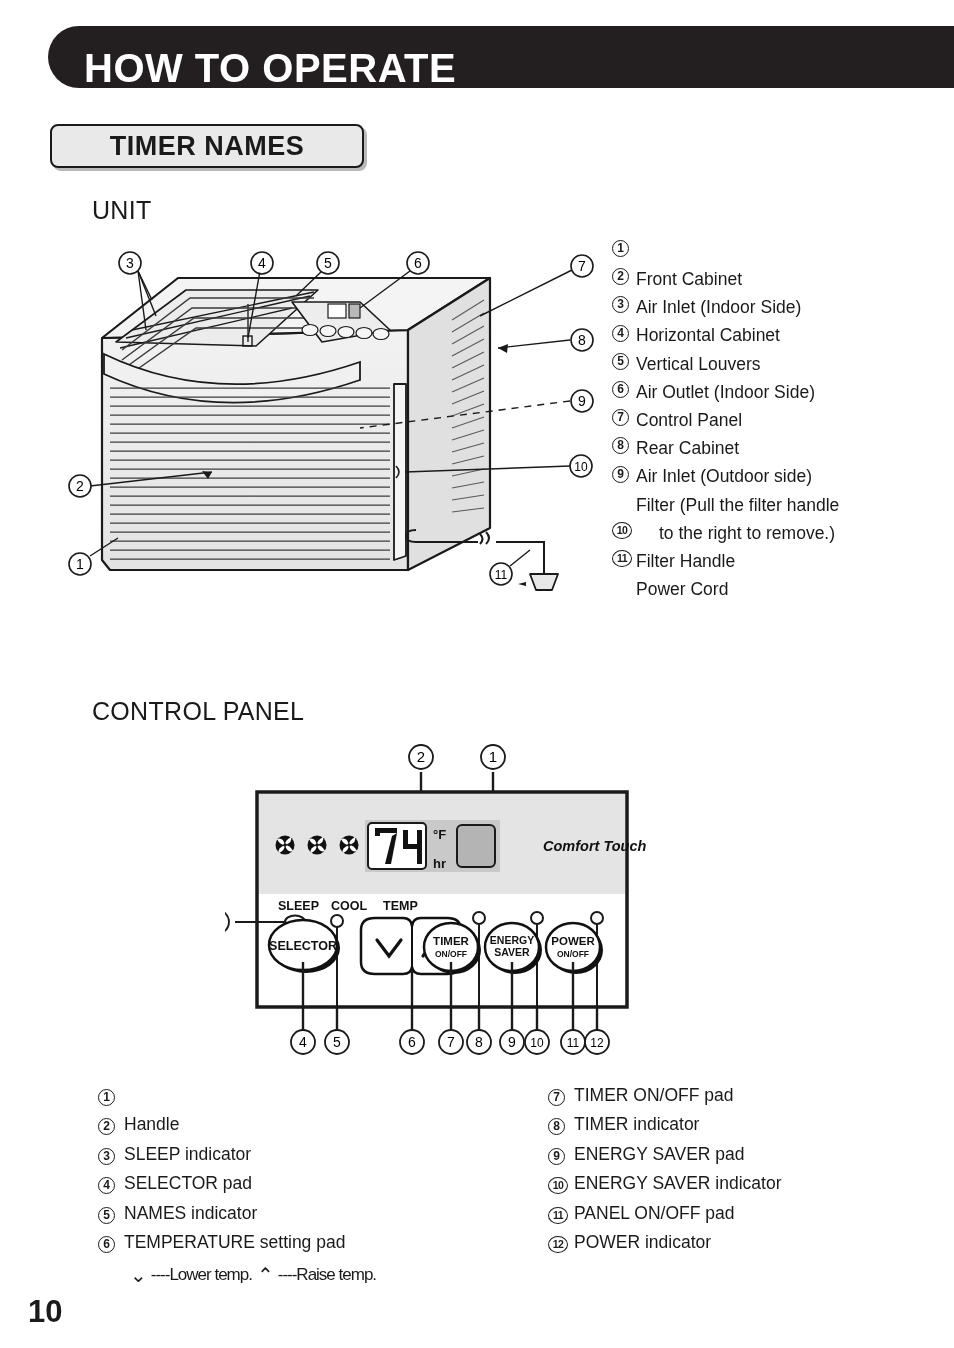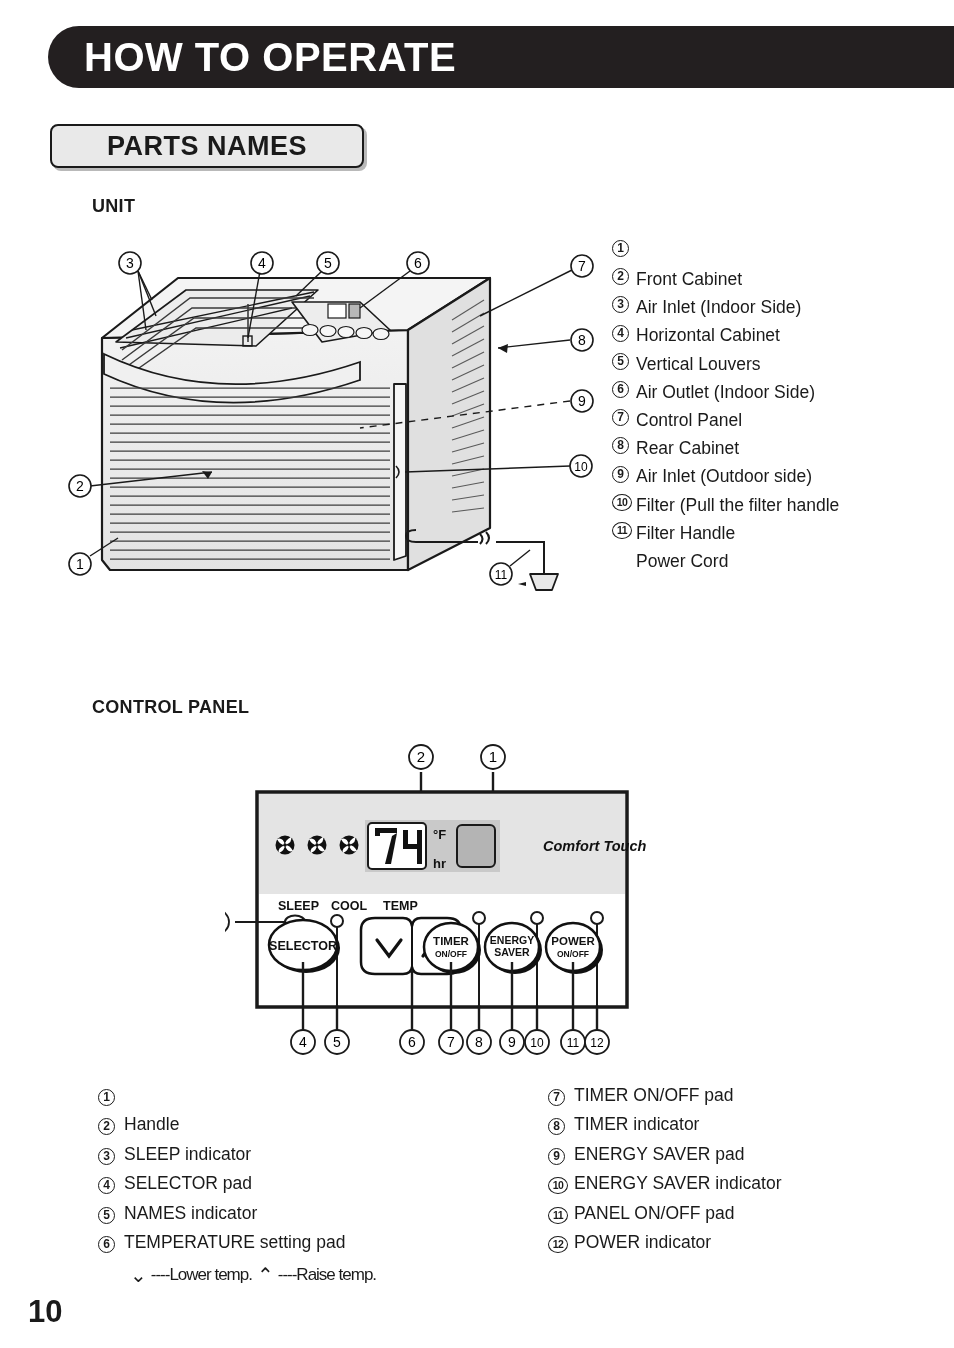--- a/index.html
+++ b/index.html
@@ -19,21 +19,21 @@
   
   .header-banner {
     position: absolute;
     left: 48px;
     top: 26px;
     width: 906px;
     height: 62px;
     background: #231f20;
     border-radius: 31px 0 0 31px;
     display: flex;
-    align-items: center;
+    align-items: flex-end;
   }
   .header-title {
     color: #ffffff;
     font-size: 40px;
     font-weight: bold;
     letter-spacing: 0.5px;
     margin-left: 36px;
     line-height: 1;
   }
 
@@ -54,22 +54,22 @@
   }
   .section-chip-label {
     font-size: 27px;
     font-weight: bold;
     letter-spacing: 0.5px;
   }
 
   
   .subhead {
     position: absolute;
-    font-size: 18px;
-    font-weight: bold;
+    font-size: 25px;
+    font-weight: normal;
     letter-spacing: 0.3px;
   }
   #subhead-unit { left: 92px; top: 196px; }
   #subhead-panel { left: 92px; top: 697px; }
 
   
   .parts-list {
     position: absolute;
     left: 612px;
     top: 236px;
@@ -167,21 +167,21 @@
   }
 </style>
 </head>
 <body>
 
 <div class="header-banner">
   <div class="header-title">HOW TO OPERATE</div>
 </div>
 
 <div class="section-chip">
-  <div class="section-chip-label">PARTS NAMES</div>
+  <div class="section-chip-label">TIMER NAMES</div>
 </div>
 
 <div class="subhead" id="subhead-unit">UNIT</div>
 
 <svg id="unit-figure" viewBox="0 0 545 360">
   <defs>
     <linearGradient id="frontFade" x1="0" y1="0" x2="0" y2="1">
       <stop offset="0%" stop-color="#f2f2f2"></stop>
       <stop offset="100%" stop-color="#e3e3e3"></stop>
     </linearGradient>
@@ -402,20 +402,24 @@
       <span class="txt">Rear Cabinet</span>
     </div>
   <div class="parts-row">
       <span class="num"><span class="cnum">8</span></span>
       <span class="txt">Air Inlet (Outdoor side)</span>
     </div>
   <div class="parts-row">
       <span class="num"><span class="cnum">9</span></span>
       <span class="txt">Filter (Pull the filter handle</span>
     </div>
+  <div class="parts-row cont">
+      <span class="num"></span>
+      <span class="txt">to the right to remove.)</span>
+    </div>
   <div class="parts-row">
       <span class="num"><span class="cnum wide">10</span></span>
       <span class="txt">Filter Handle</span>
     </div>
   <div class="parts-row">
       <span class="num"><span class="cnum wide">11</span></span>
       <span class="txt">Power Cord</span>
     </div>
 </div>
 

